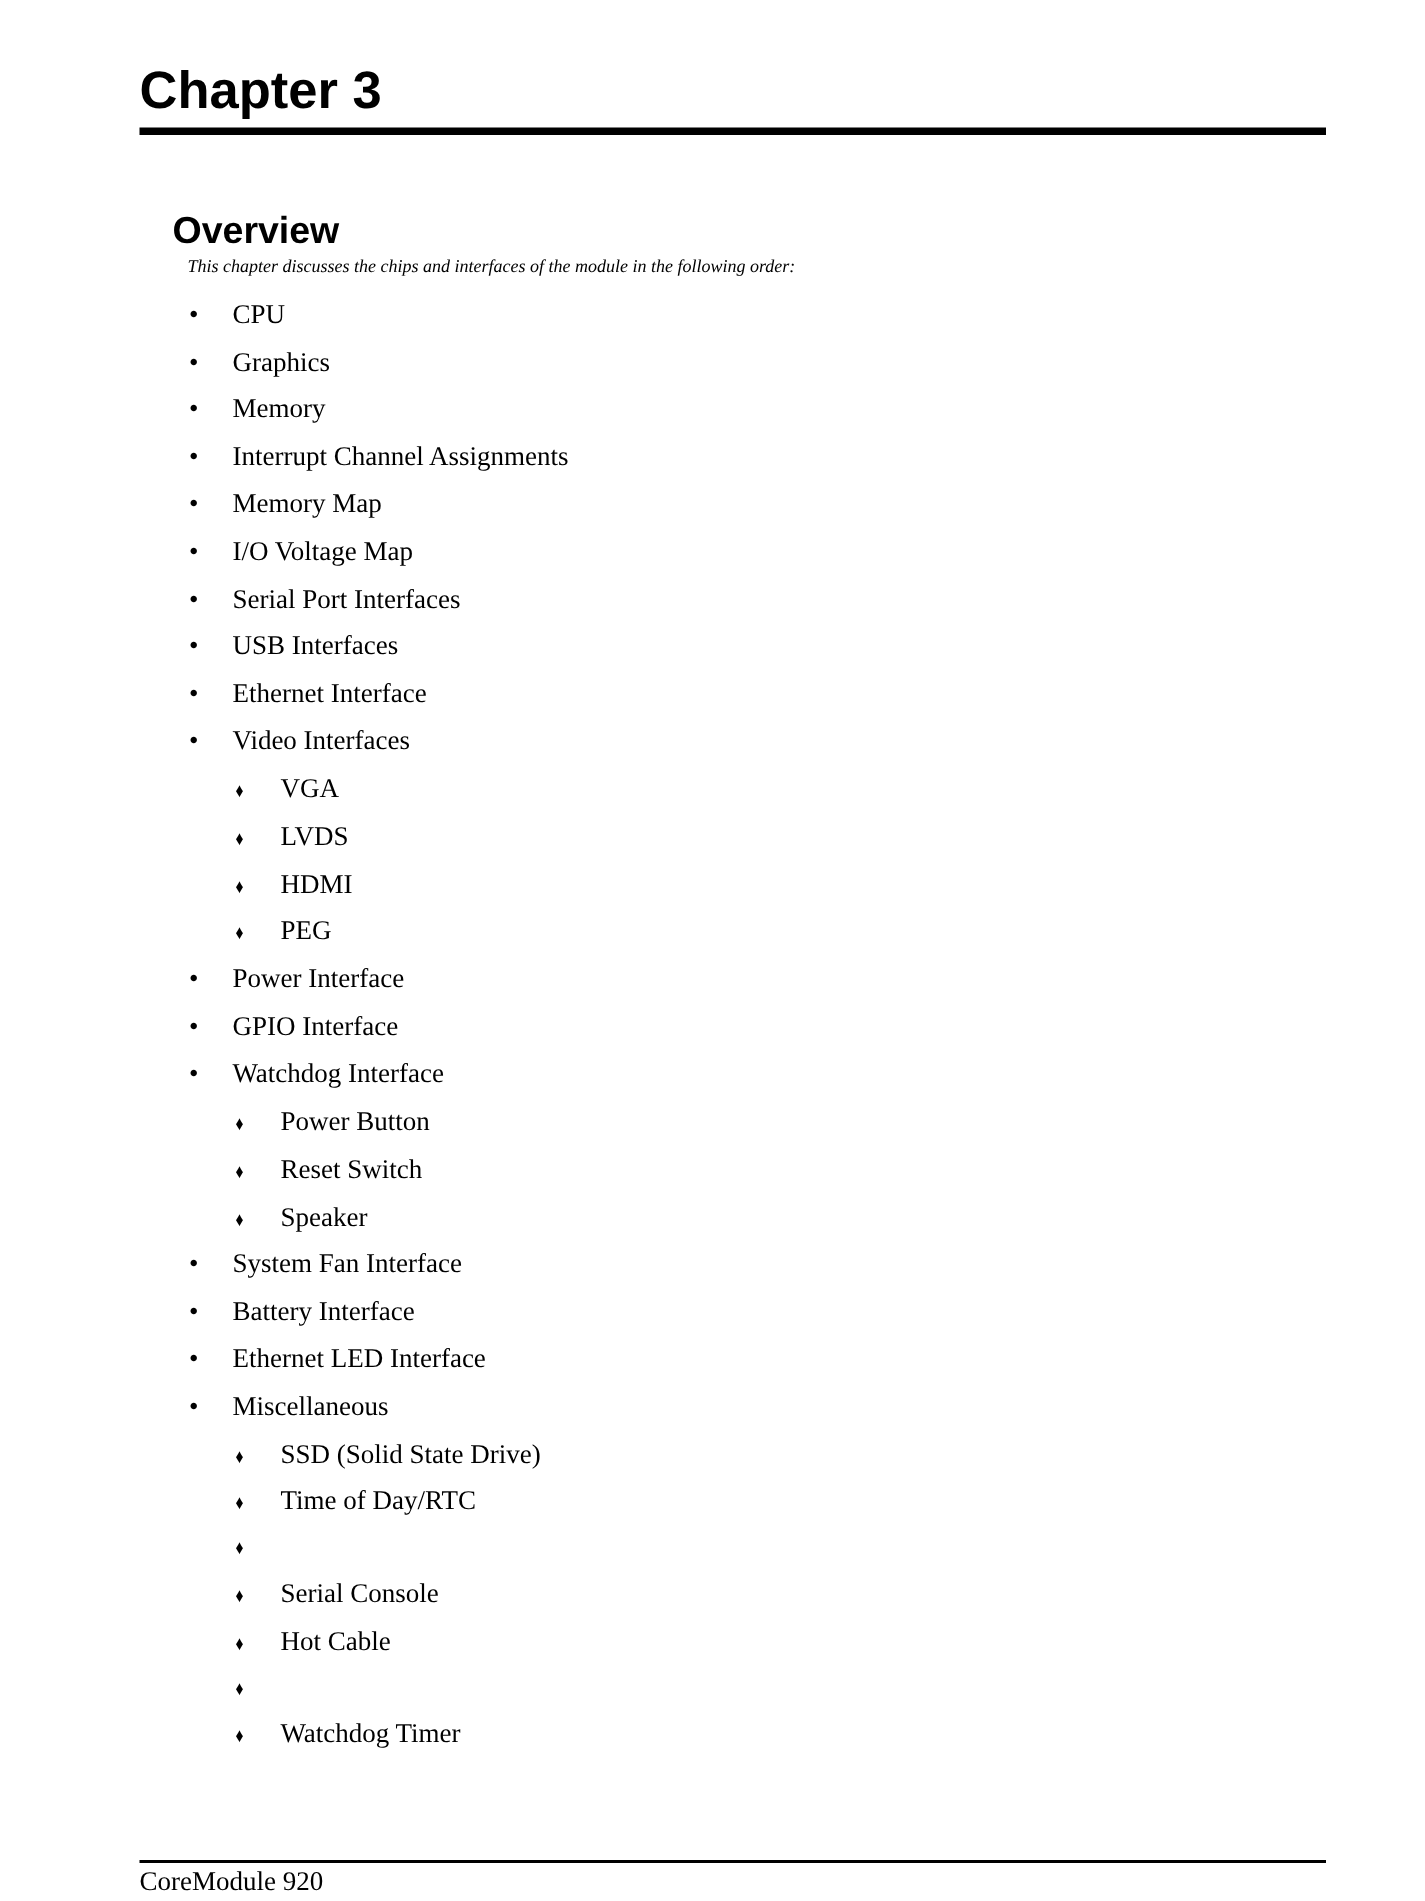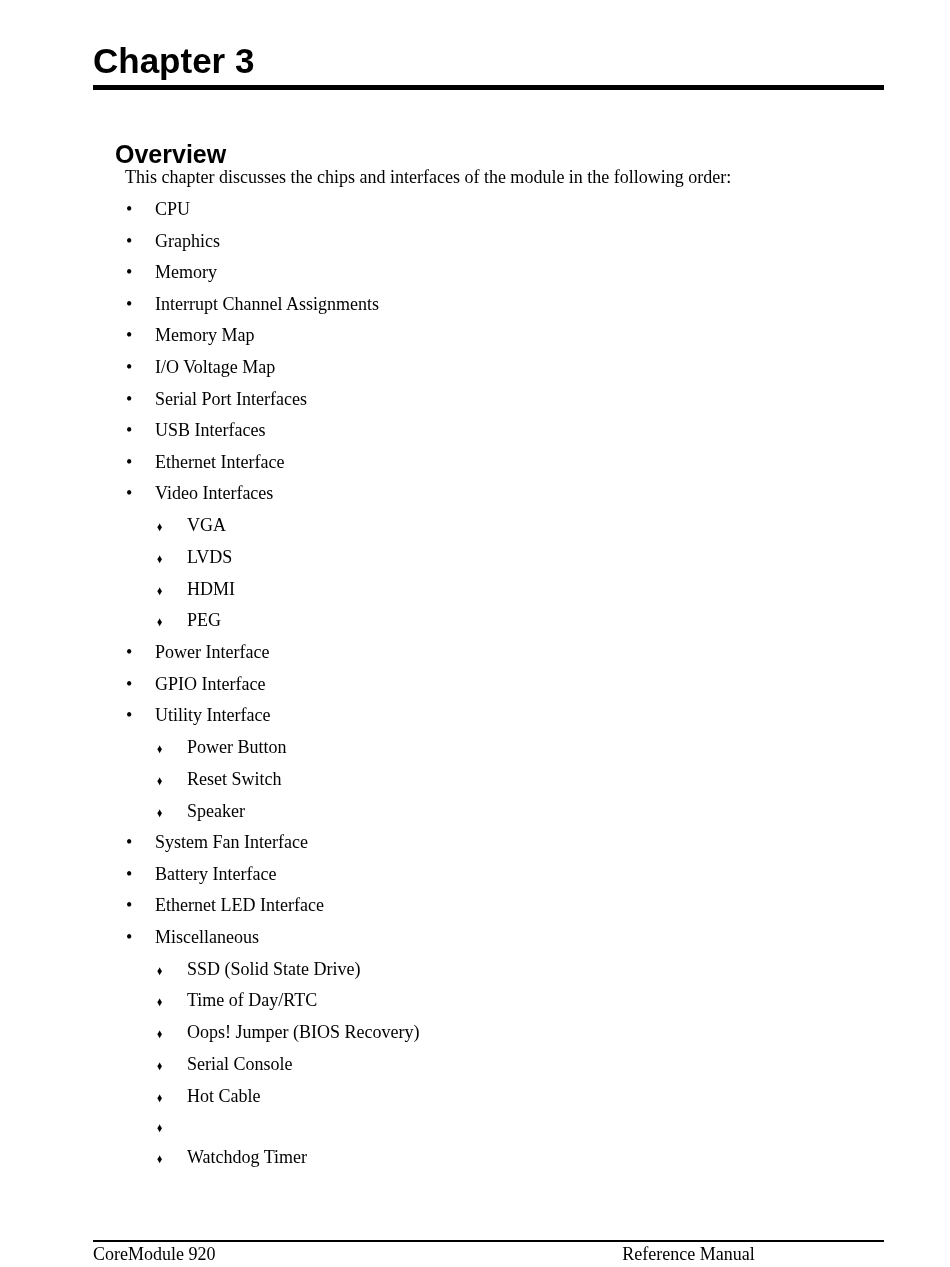--- a/index.html
+++ b/index.html
@@ -50,23 +50,24 @@
     font-size: 25px;
     line-height: 28px;
   }
 
   
   .intro {
     position: absolute;
     left: 125px;
     top: 166px;
     margin: 0;
-    font-size: 18px;
+    font-size: 12px;
     line-height: 22px;
     white-space: nowrap;
+    font-style: italic;
   }
 
   
   .toc-list {
     position: absolute;
     left: 93px;
     top: 198px;
     margin: 0;
     padding: 0;
     list-style: none;
@@ -182,21 +183,21 @@
       <li class="item lvl1">
         <span class="bullet">•</span>
         <span class="label">Power Interface</span>
       </li>
       <li class="item lvl1">
         <span class="bullet">•</span>
         <span class="label">GPIO Interface</span>
       </li>
       <li class="item lvl1">
         <span class="bullet">•</span>
-        <span class="label">Utility Interface</span>
+        <span class="label">Watchdog Interface</span>
       </li>
       <li class="item lvl2">
         <span class="bullet">♦</span>
         <span class="label">Power Button</span>
       </li>
       <li class="item lvl2">
         <span class="bullet">♦</span>
         <span class="label">Reset Switch</span>
       </li>
       <li class="item lvl2">
@@ -222,21 +223,20 @@
       <li class="item lvl2">
         <span class="bullet">♦</span>
         <span class="label">SSD (Solid State Drive)</span>
       </li>
       <li class="item lvl2">
         <span class="bullet">♦</span>
         <span class="label">Time of Day/RTC</span>
       </li>
       <li class="item lvl2">
         <span class="bullet">♦</span>
-        <span class="label">Oops! Jumper (BIOS Recovery)</span>
       </li>
       <li class="item lvl2">
         <span class="bullet">♦</span>
         <span class="label">Serial Console</span>
       </li>
       <li class="item lvl2">
         <span class="bullet">♦</span>
         <span class="label">Hot Cable</span>
       </li>
       <li class="item lvl2">
@@ -245,16 +245,15 @@
       <li class="item lvl2">
         <span class="bullet">♦</span>
         <span class="label">Watchdog Timer</span>
       </li>
     </ul>
 
   <div class="footer-rule"></div>
 
   <div class="footer">
     <span class="foot-left">CoreModule 920</span>
-    <span class="foot-center">Reference Manual</span>
   </div>
 
 </div>
 
 </body></html>

